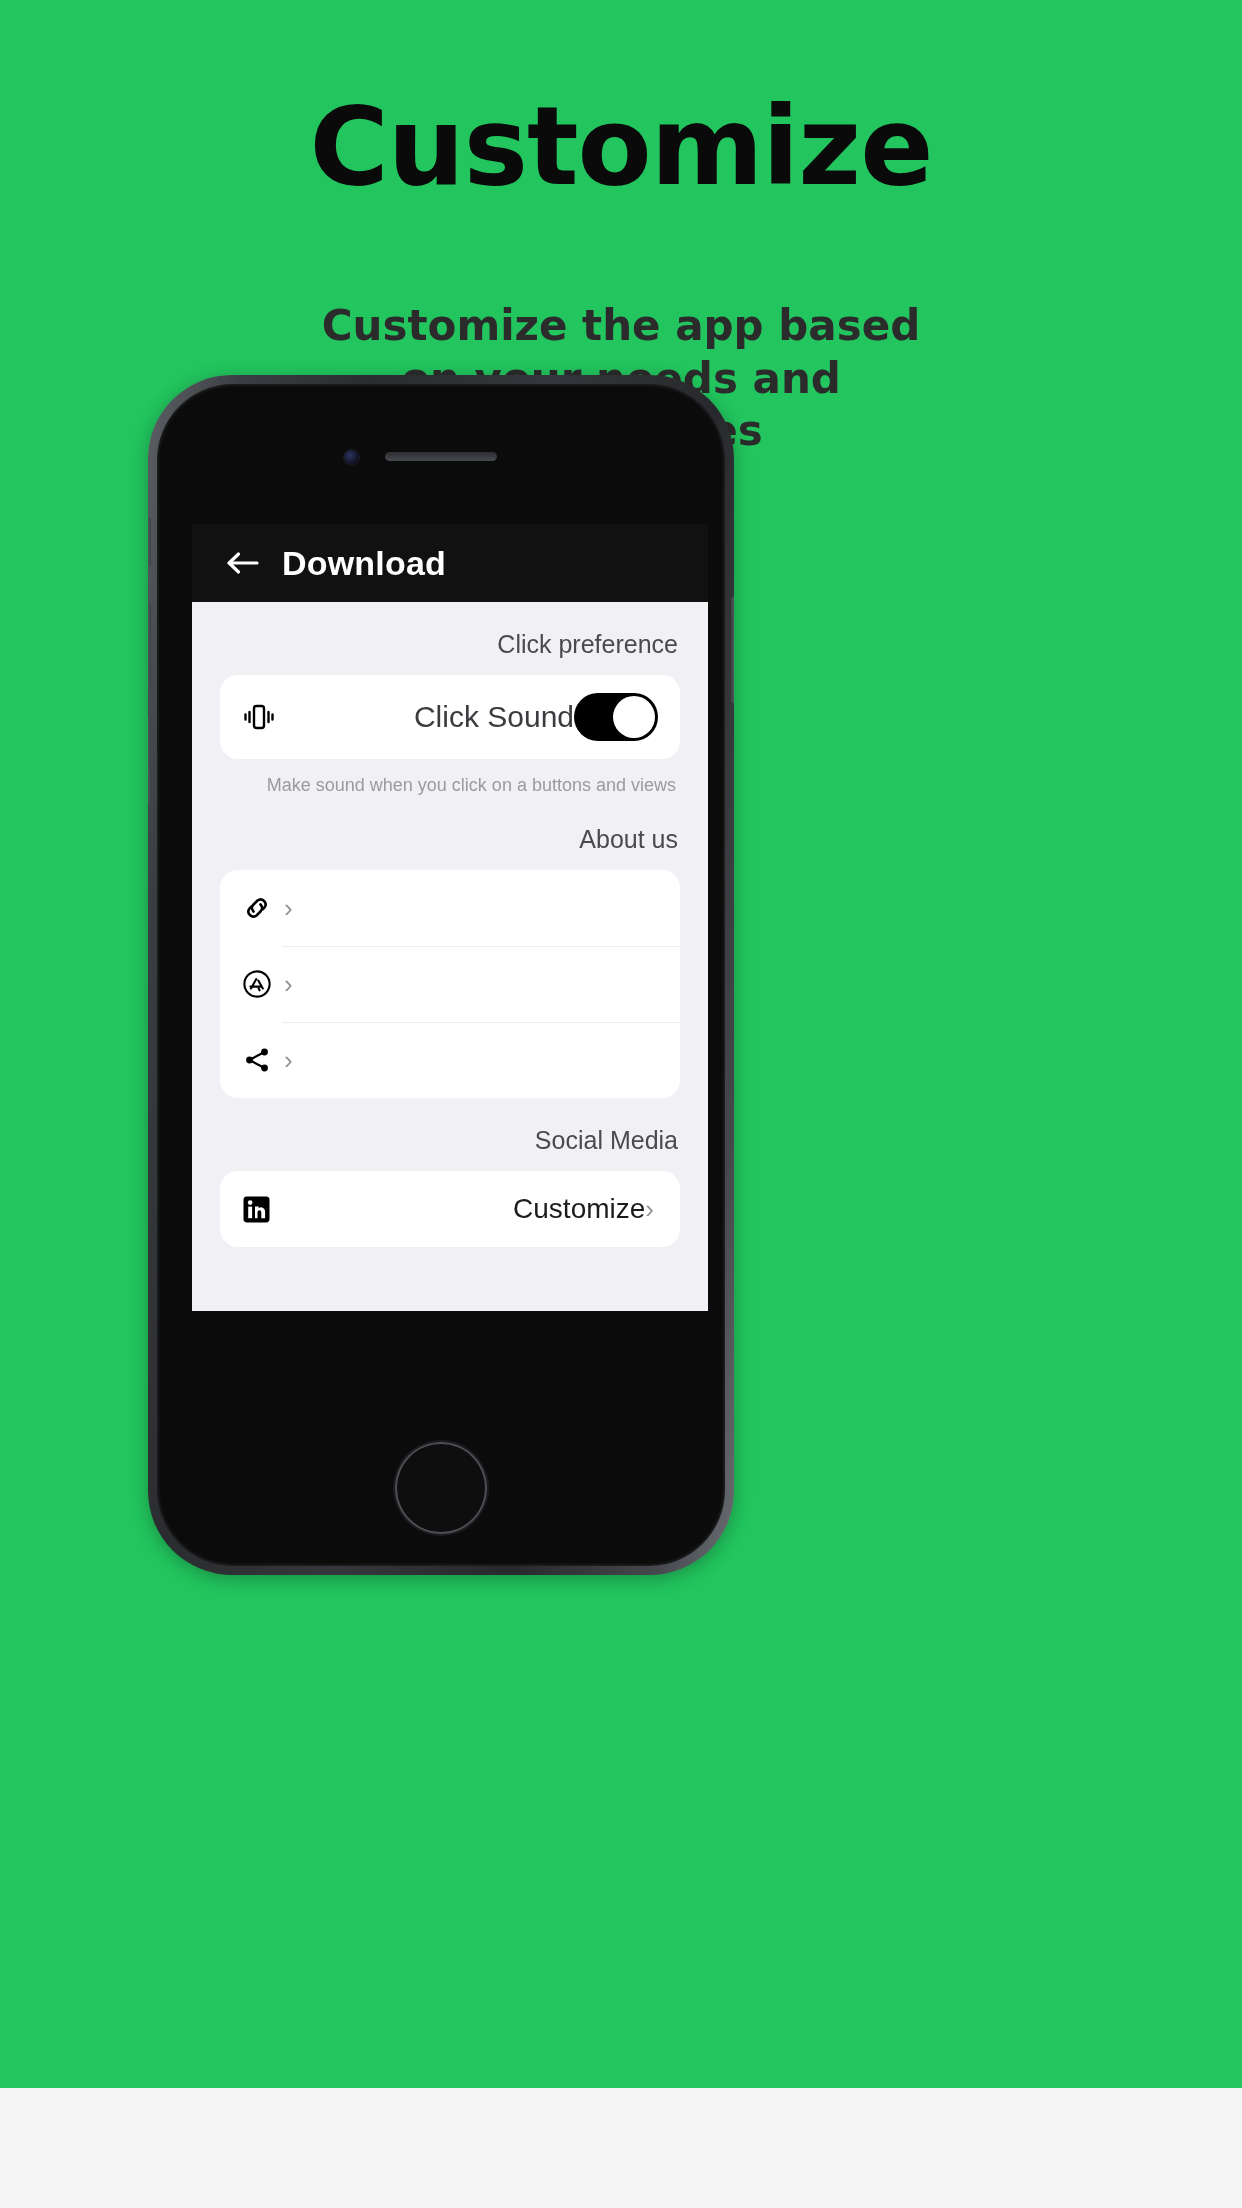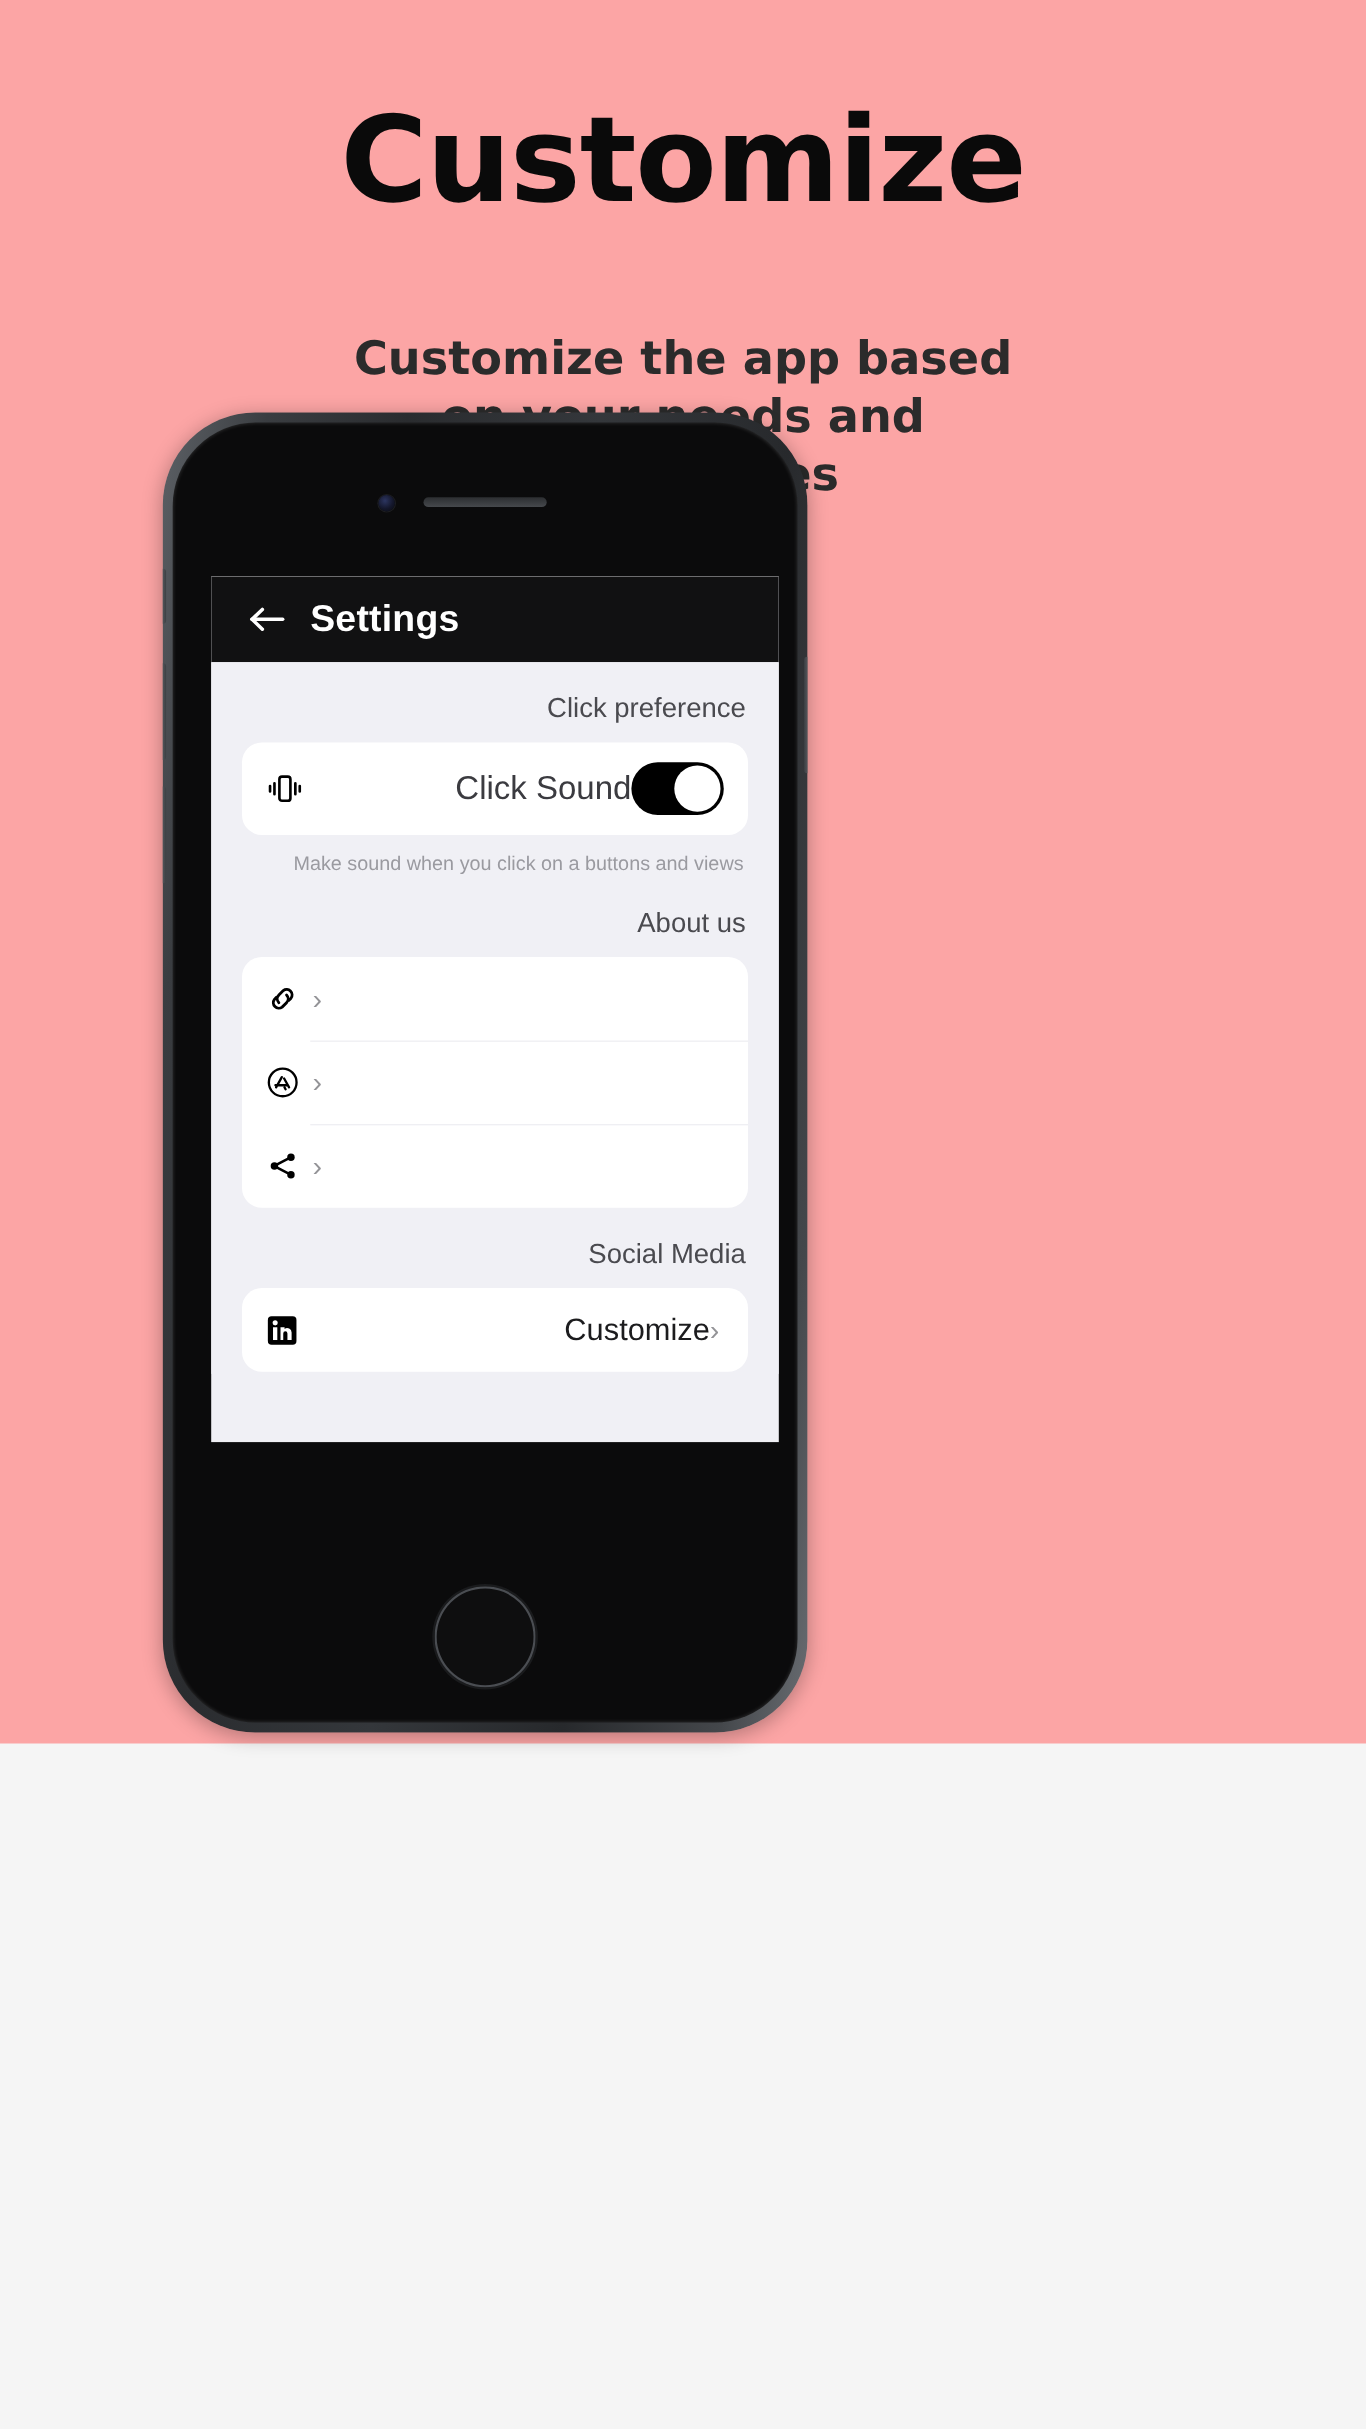--- a/index.html
+++ b/index.html
@@ -2,21 +2,21 @@
 <html><head>
 <meta charset="utf-8">
 <style>
   * { box-sizing: border-box; margin: 0; padding: 0; }
   html, body {
     width: 1242px; height: 2208px;
     background: #f5f5f5;
     font-family: "Liberation Sans", sans-serif;
     overflow: hidden;
   }
-  .page { position: relative; width: 1242px; height: 1585px; background: #fca5a5; }
+  .page { position: relative; width: 1242px; height: 2088px; background: #22c55e; }
 
   
   .headline {
     position: absolute; top: 88px; left: 0; width: 1242px;
     text-align: center;
     font-size: 108px; font-weight: bold; color: #0a0a0a;
     letter-spacing: -1px; line-height: 1.1;
     font-family: "DejaVu Sans", sans-serif;
   }
   .subtitle {
@@ -179,21 +179,21 @@
       <div class="screen">
 
 
         <div class="navbar">
           <span class="back-arrow">
             <svg width="34" height="26" viewBox="0 0 34 26">
               <path d="M3 13 H31" stroke="#fff" stroke-width="3.2" stroke-linecap="round" fill="none"></path>
               <path d="M12.5 4 L3.2 13 L12.5 22" stroke="#fff" stroke-width="3.2" stroke-linecap="round" stroke-linejoin="round" fill="none"></path>
             </svg>
           </span>
-          <span class="nav-title">Settings</span>
+          <span class="nav-title">Download</span>
         </div>
 
         <div class="content">
 
           <div class="section-title">Click preference</div>
 
           <div class="card">
             <div class="row toggle-row">
               <span class="row-icon">
                 <svg width="34" height="30" viewBox="0 0 34 30">

